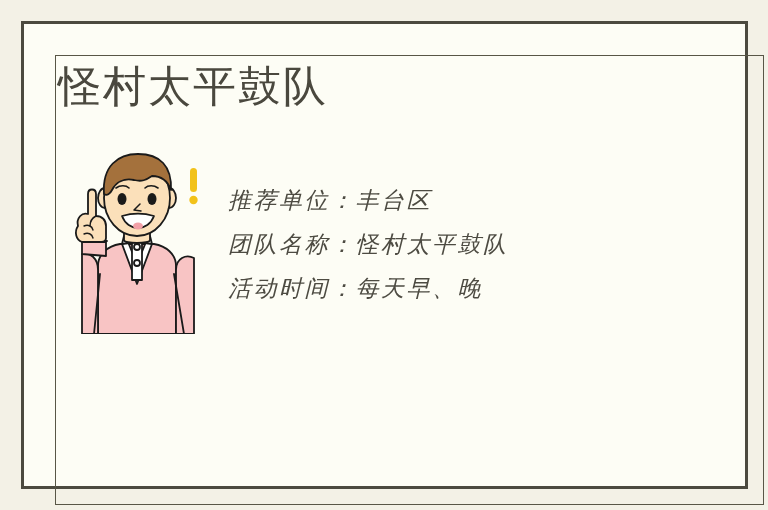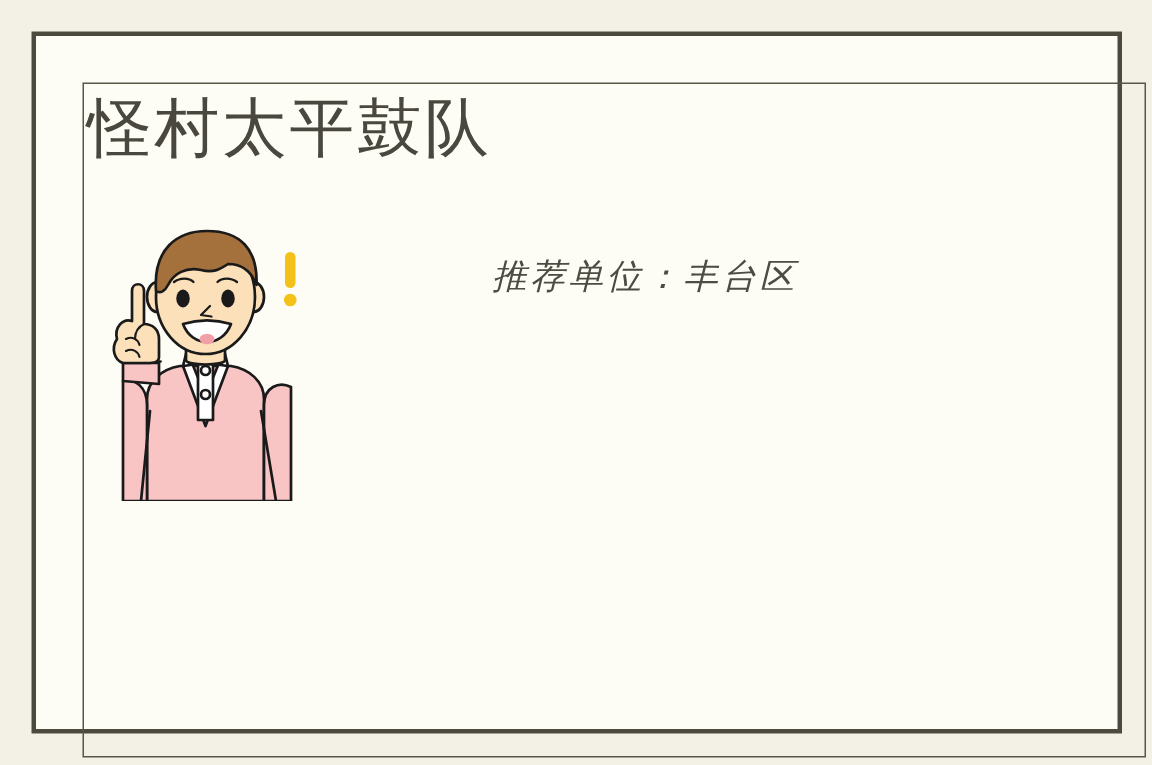--- a/index.html
+++ b/index.html
@@ -64,23 +64,22 @@
     top: 146px;
     width: 146px;
     height: 188px;
   }
   .mascot svg { display: block; width: 100%; height: 100%; }
 
   
   .info {
     position: absolute;
     left: 228px;
-    top: 163px;
+    top: 179px;
     width: 404px;
-    text-align: center;
   }
   .info-line {
     font-family: "Liberation Serif", "DejaVu Serif", serif;
     font-size: 23px;
     line-height: 44px;
     letter-spacing: 2.5px;
     color: #4d4b42;
     white-space: nowrap;
     font-style: italic;
   }
@@ -154,15 +153,17 @@
 
       <g>
         <rect x="128" y="22" width="7" height="24" rx="3.5" fill="#F2C21A"></rect>
         <circle cx="131.5" cy="54" r="4.2" fill="#F2C21A"></circle>
       </g>
     </svg>
   </div>
 
   <div class="info">
     <div class="info-line">推荐单位：丰台区</div>
+    <div class="info-line">团队名称：怪村太平鼓队</div>
+    <div class="info-line">活动时间：每天早、晚</div>
   </div>
 
 </div>
 
 </body></html>

